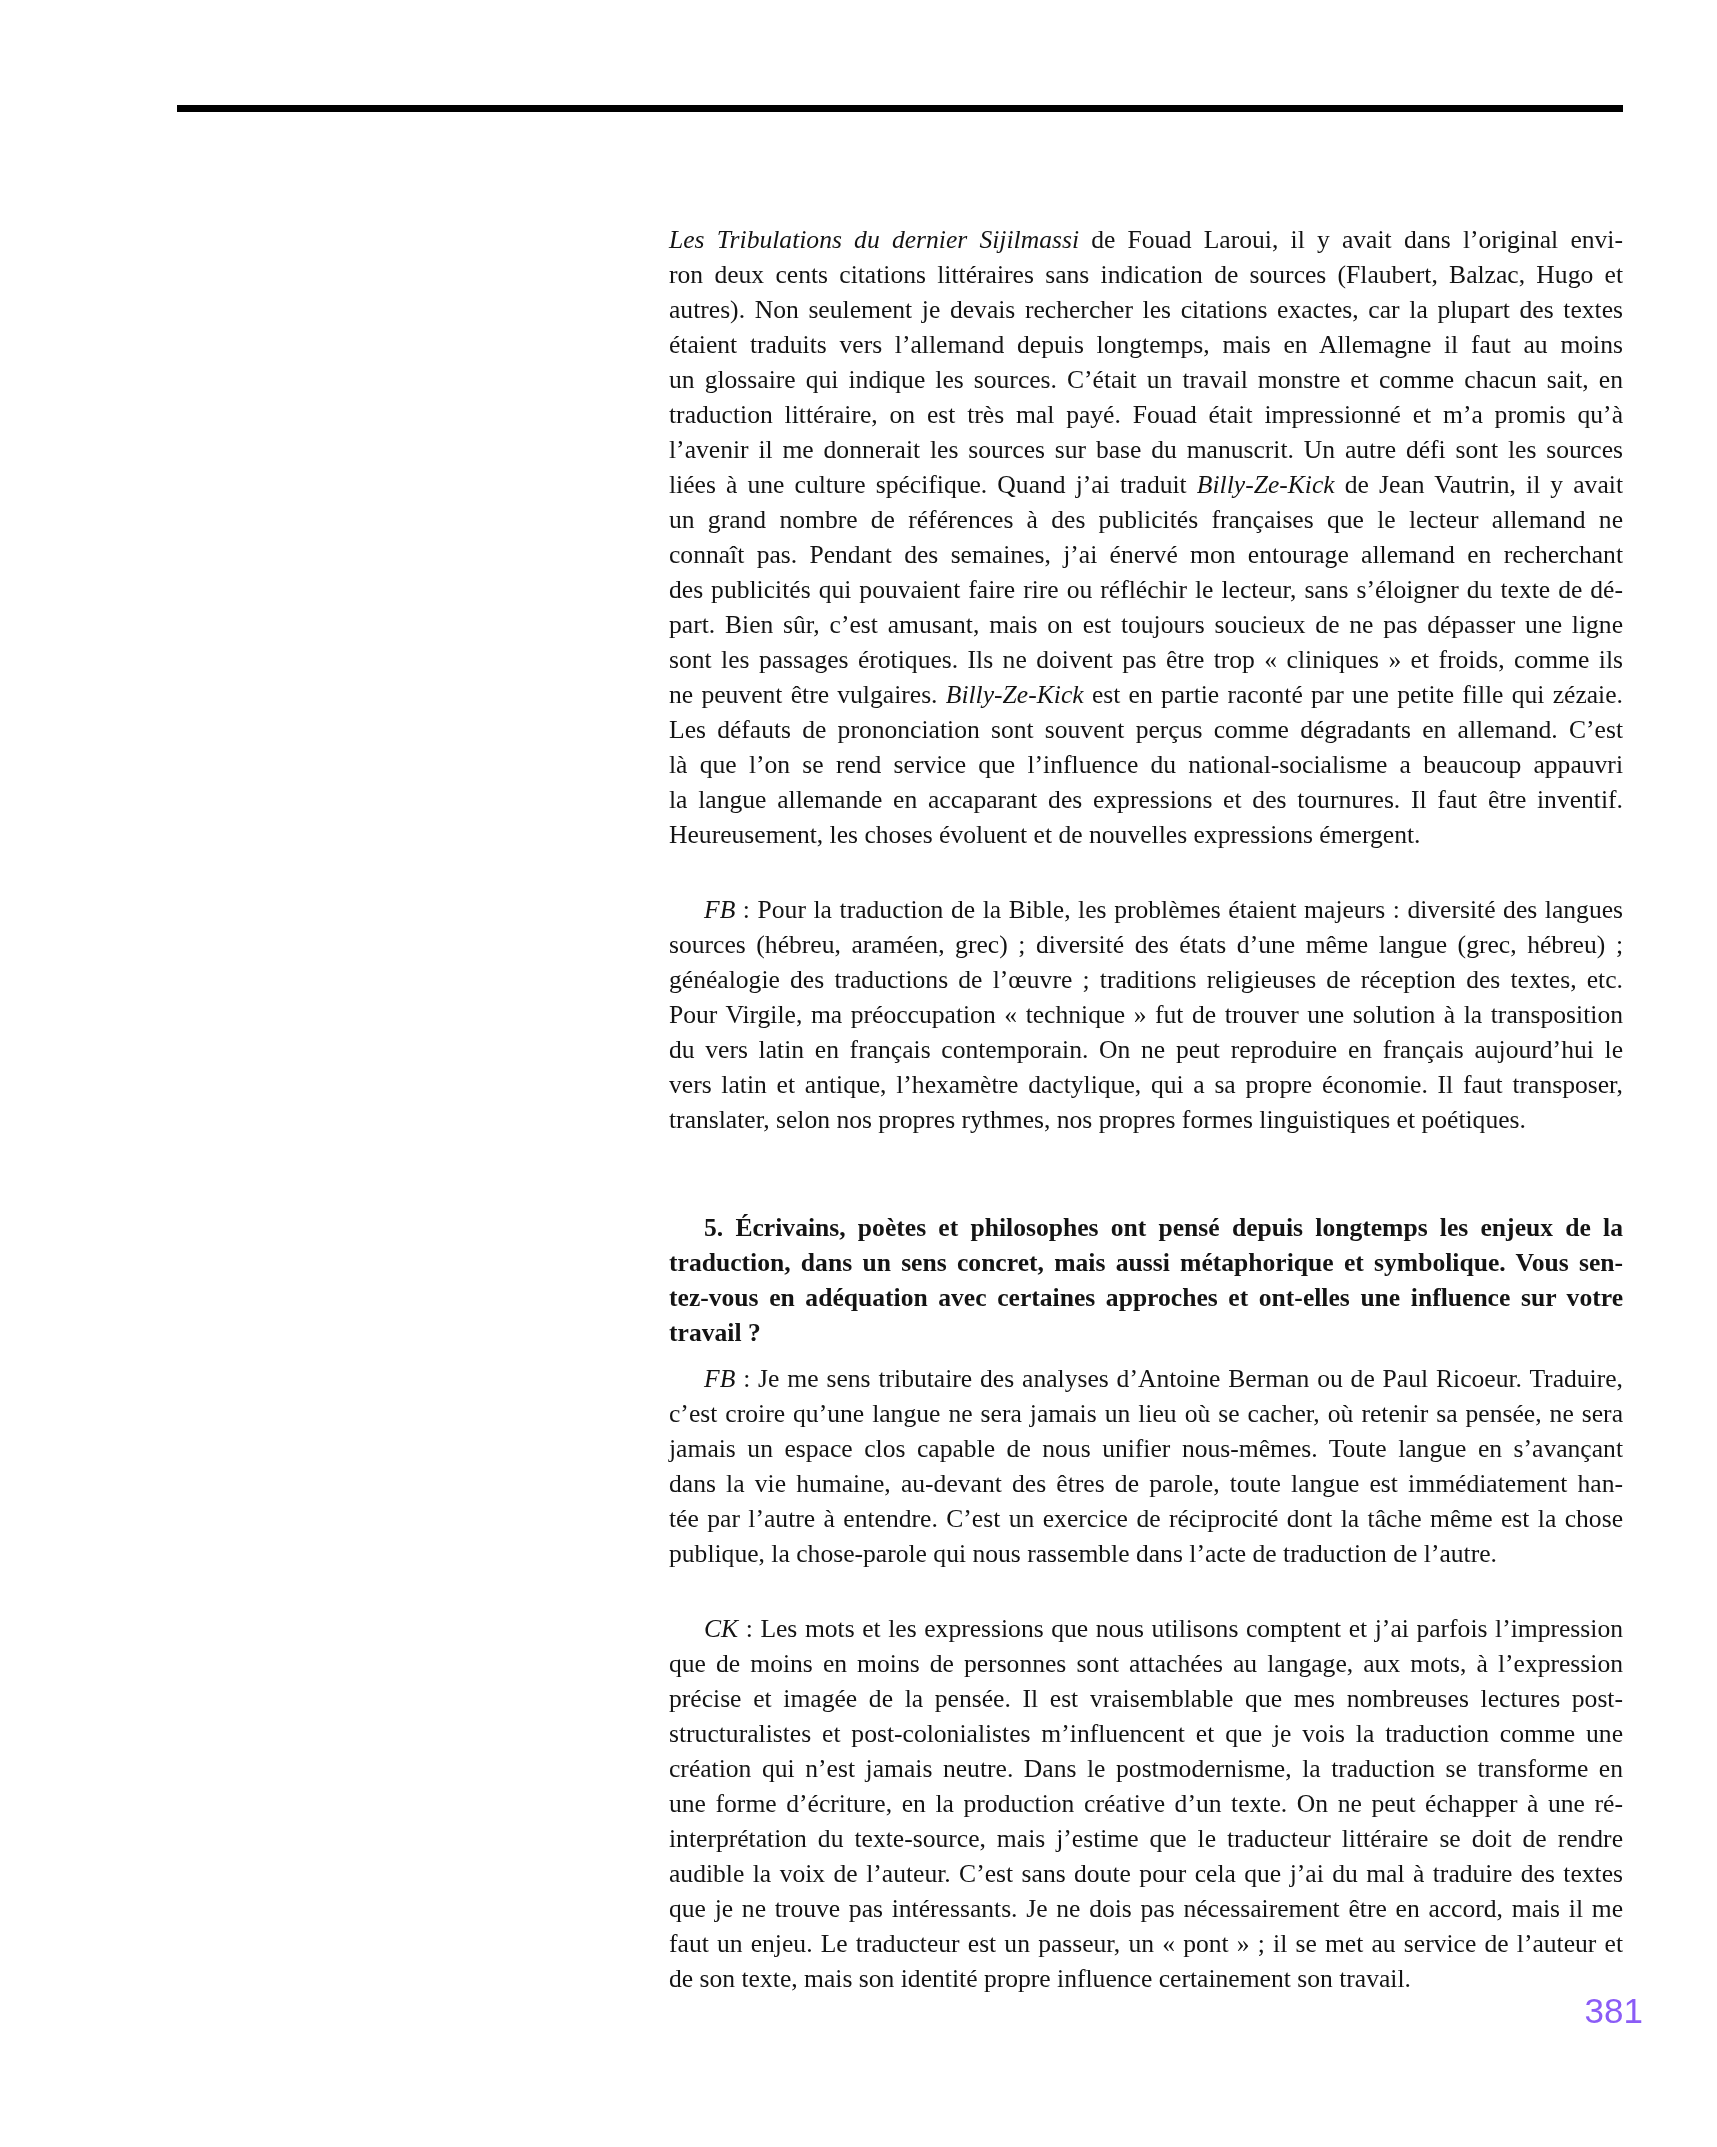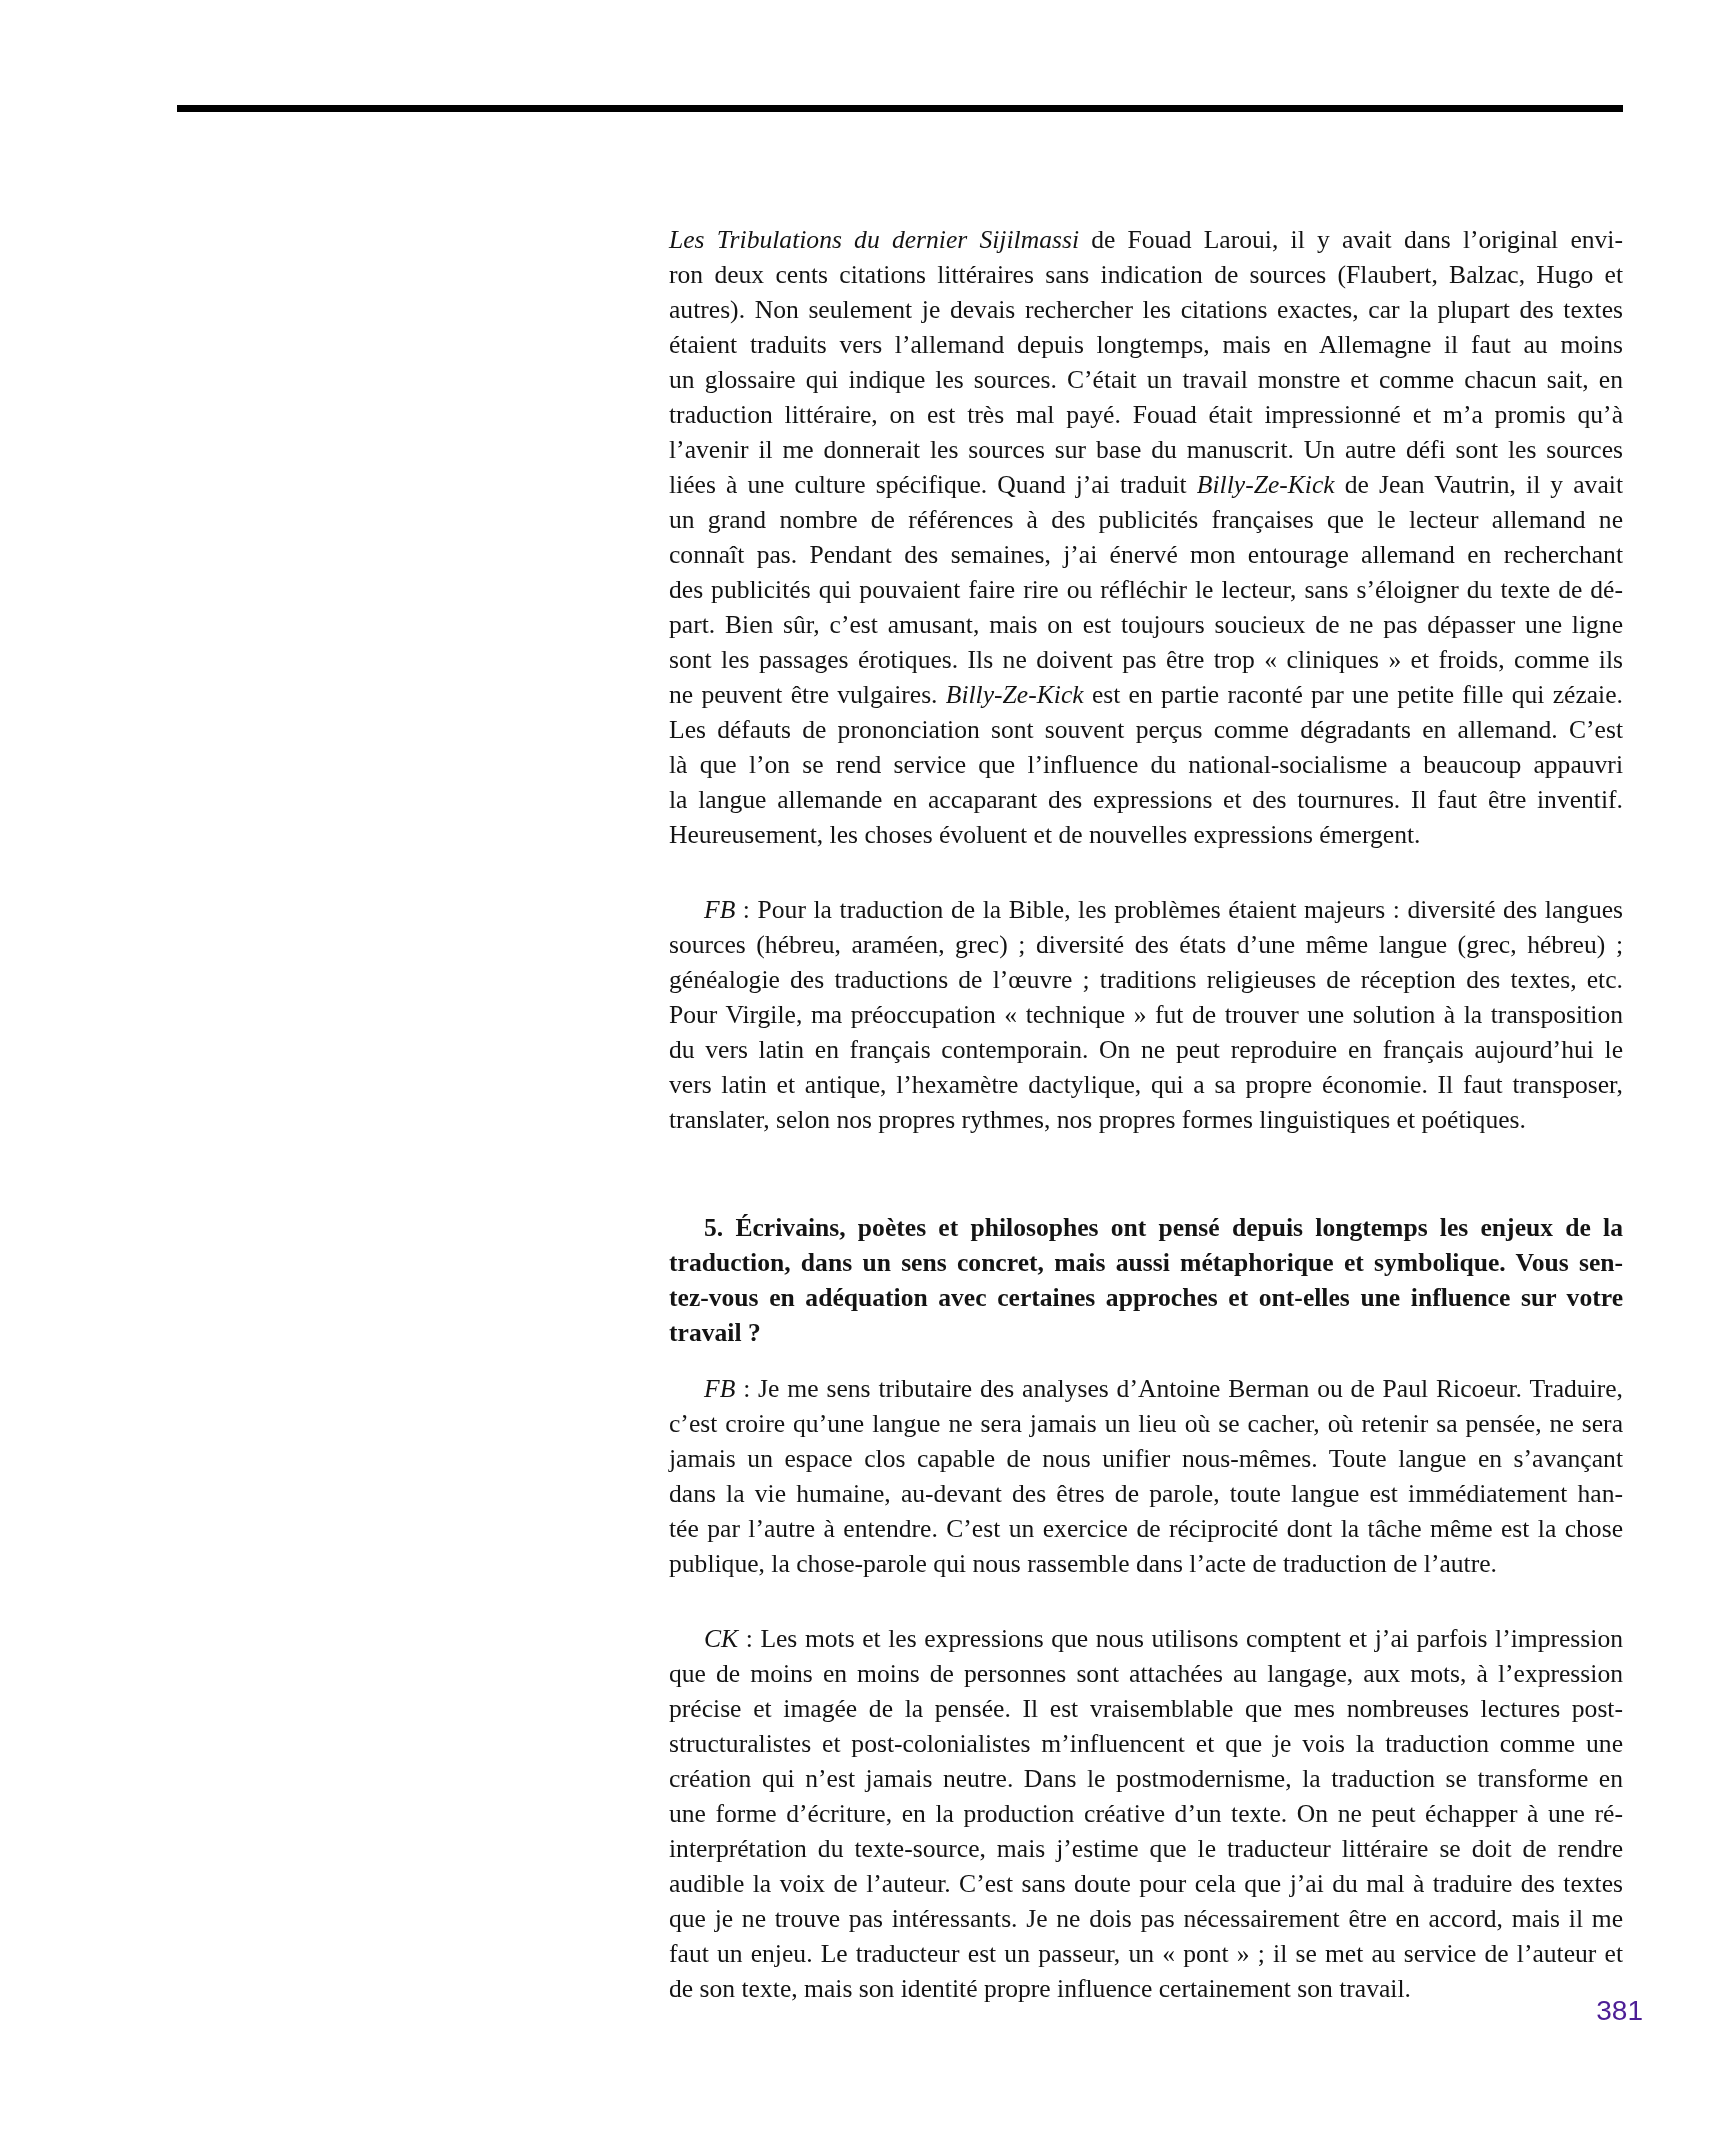--- a/index.html
+++ b/index.html
@@ -31,42 +31,42 @@
     top: 222px;
     width: 954px;
   }
   .para {
     margin: 0;
     font-size: 25.6px;
     line-height: 35px;
   }
   .para + .para { margin-top: 40px; }
   .para.heading { margin-top: 73px; font-weight: bold; }
-  .para.heading + .para { margin-top: 21px; }
+  .para.heading + .para { margin-top: 11px; }
   .line {
     text-align: justify;
     text-align-last: justify;
     -moz-text-align-last: justify;
   }
   .para .line:last-child {
     text-align-last: left;
     -moz-text-align-last: left;
   }
   .para.indent .line:first-child {
     padding-left: 35px;
   }
   em { font-style: italic; }
   .page-number {
     position: absolute;
     right: 95px;
     top: 1997px;
     font-family: "Liberation Sans", sans-serif;
-    font-size: 28px;
+    font-size: 35px;
     line-height: 27.4px;
-    color: #4c1d95;
+    color: #8b5cf6;
   }
 </style>
 </head>
 <body>
 
 <div class="page">
   <div class="top-rule"></div>
   <main class="text-column">
       <div class="para body">
         <div class="line"><em>Les Tribulations du dernier Sijilmassi</em> de Fouad Laroui, il y avait dans l’original envi-</div>

